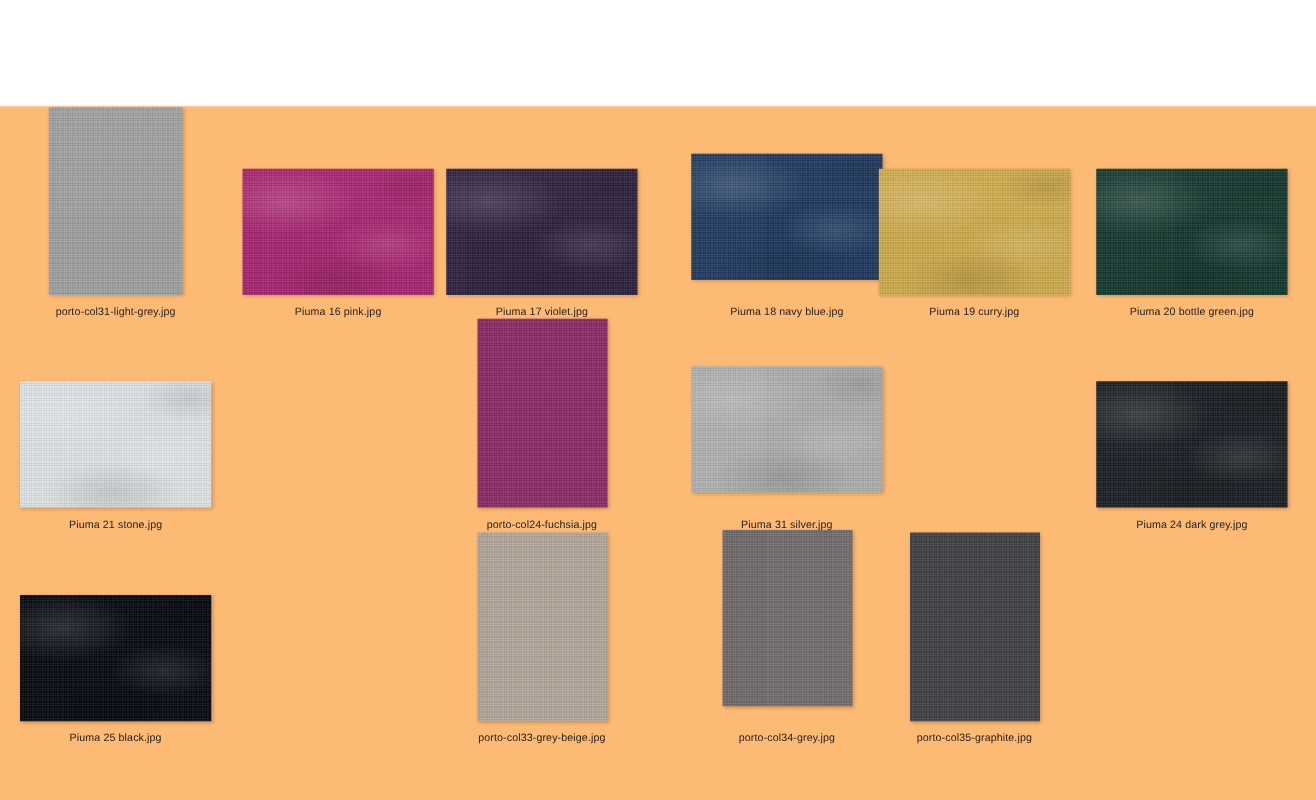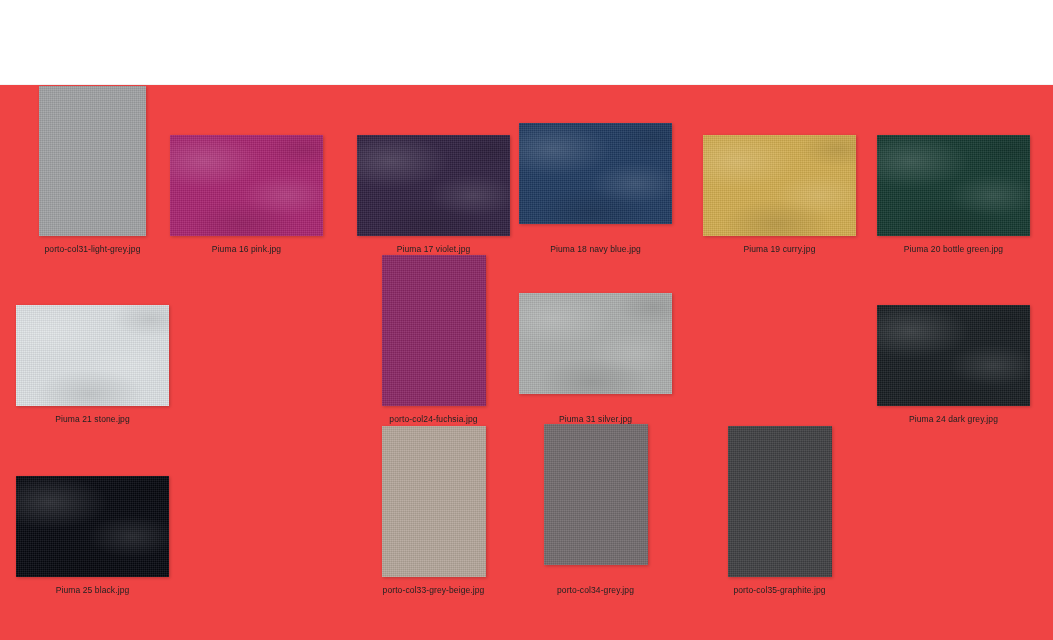--- a/index.html
+++ b/index.html
@@ -59,23 +59,23 @@
     position: absolute;
     top: 0;
     width: 173px;
     height: 100%;
     display: flex;
     flex-direction: column;
     align-items: center;
     justify-content: flex-end;
   }
   .swatch-cell.c0 { left: 6px;   }
-  .swatch-cell.c1 { left: 160px; }
+  .swatch-cell.c1 { left: 184px; }
   .swatch-cell.c2 { left: 347px; }
-  .swatch-cell.c3 { left: 509px; gap: 12px; }
+  .swatch-cell.c3 { left: 543px; gap: 12px; }
   .swatch-cell.c4 { left: 693px; }
   .swatch-cell.c5 { left: 867px; }
 
   .swatch-tile {
     position: relative;
     background-color: #cccccc;
     box-shadow: 1px 1px 3px rgba(0,0,0,0.22);
     overflow: hidden;
   }
   
@@ -113,21 +113,21 @@
   }
 </style>
 </head>
 <body>
 
 <div id="app">
 
   <div id="header-band" style="background: rgb(255, 255, 255);"></div>
   <div id="header-divider"></div>
 
-  <div id="gallery" style="background: #ef4444;">
+  <div id="gallery" style="background: #fdba74;">
     <div class="swatch-row row-0">
         <div class="swatch-cell c0">
           <div class="swatch-tile" style="width: 107px; height: 150px; background-color: rgb(160, 162, 164);"></div>
           <div class="swatch-caption">porto-col31-light-grey.jpg</div>
         </div>
         <div class="swatch-cell c1">
           <div class="swatch-tile mottled" style="width: 153px; height: 101px; background-color: rgb(168, 36, 112);"></div>
           <div class="swatch-caption">Piuma 16 pink.jpg</div>
         </div>
         <div class="swatch-cell c2">

